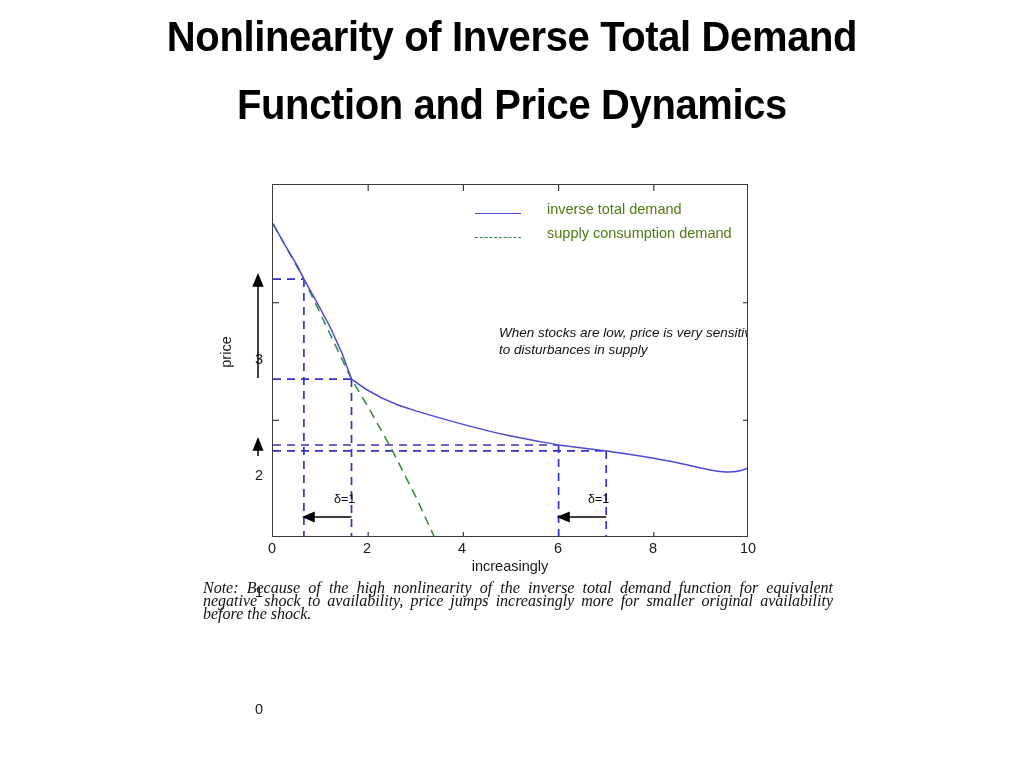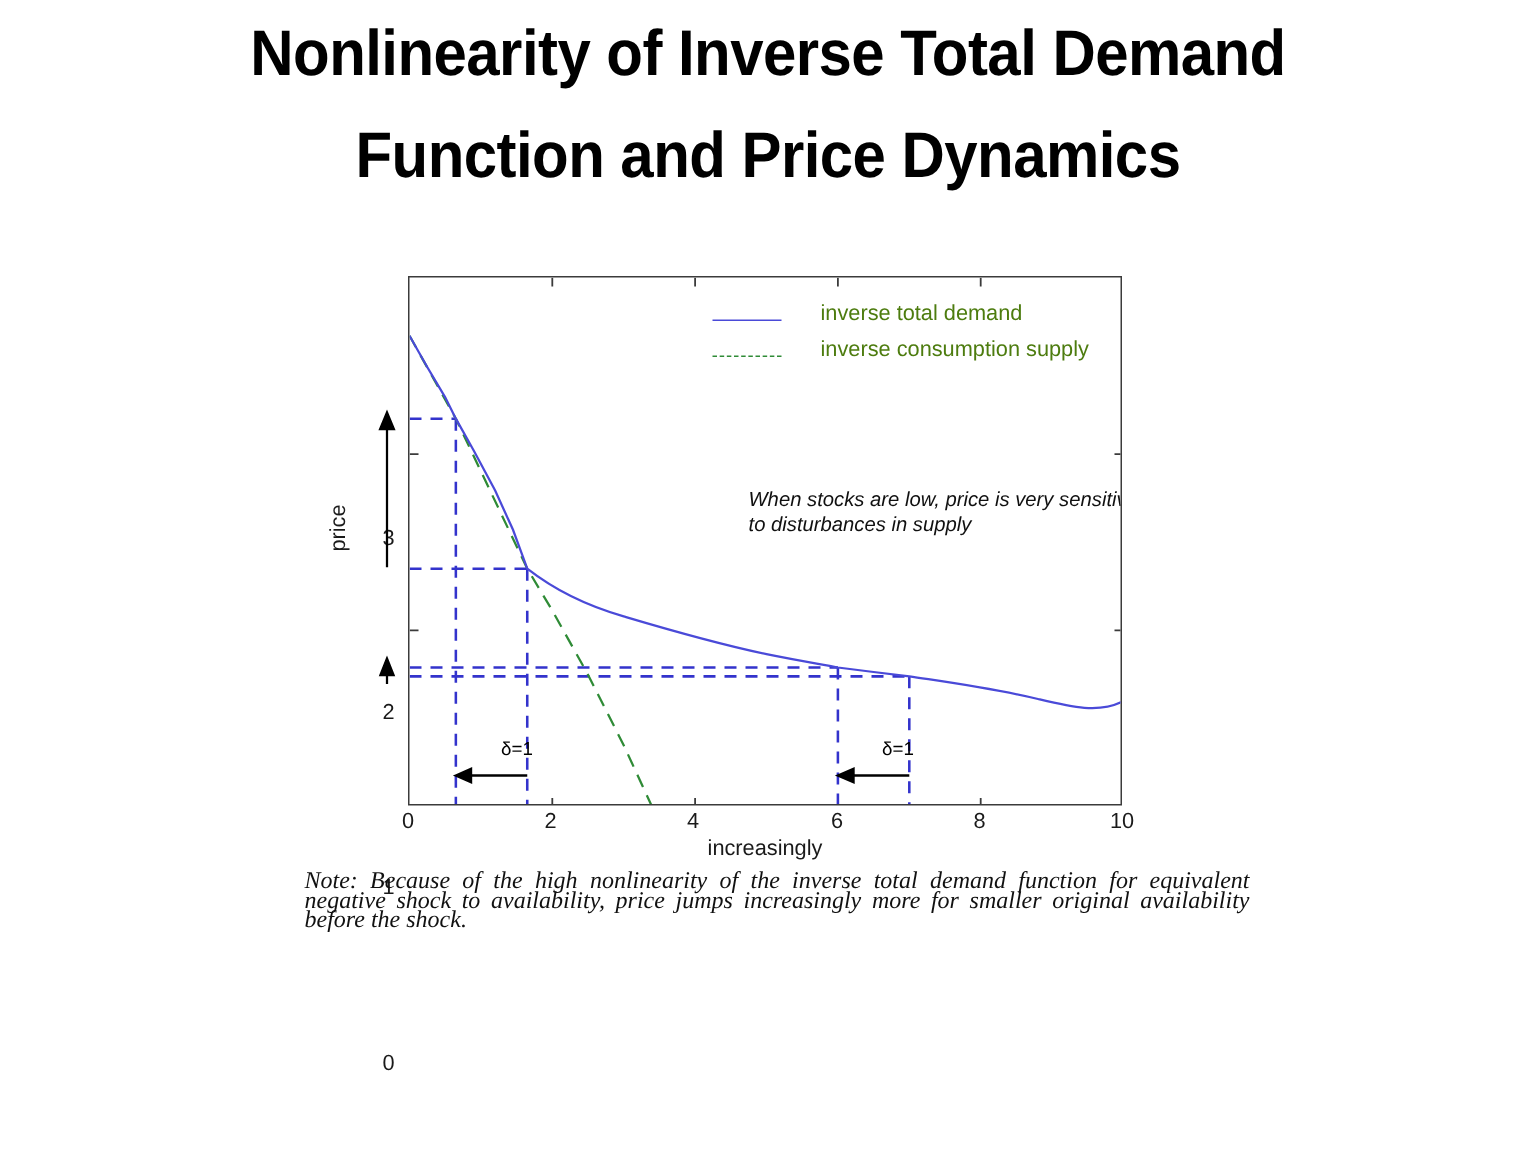--- a/index.html
+++ b/index.html
@@ -188,21 +188,21 @@
         </g>
       </svg>
 
       <div id="legend">
         <div class="lgrow">
           <span class="lgline lgsolid"></span>
           <span class="lgtxt">inverse total demand</span>
         </div>
         <div class="lgrow">
           <span class="lgline lgdash"></span>
-          <span class="lgtxt">inverse consumption supply</span>
+          <span class="lgtxt">supply consumption demand</span>
         </div>
       </div>
 
       <div id="note">When stocks are low, price is very sensitive to disturbances in supply</div>
 
       <div class="dlab" style="left:42px;top:307px;">δ=1</div>
       <div class="dlab" style="left:296px;top:307px;">δ=1</div>
     </div>
 
     <svg style="position:absolute;left:40px;top:8px;width:30px;height:353px;" viewBox="0 0 30 353">

